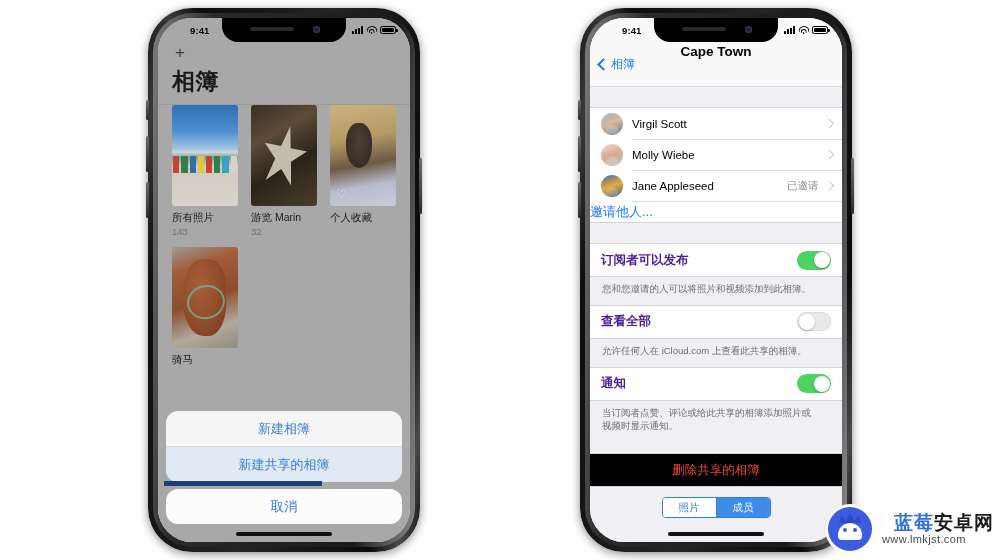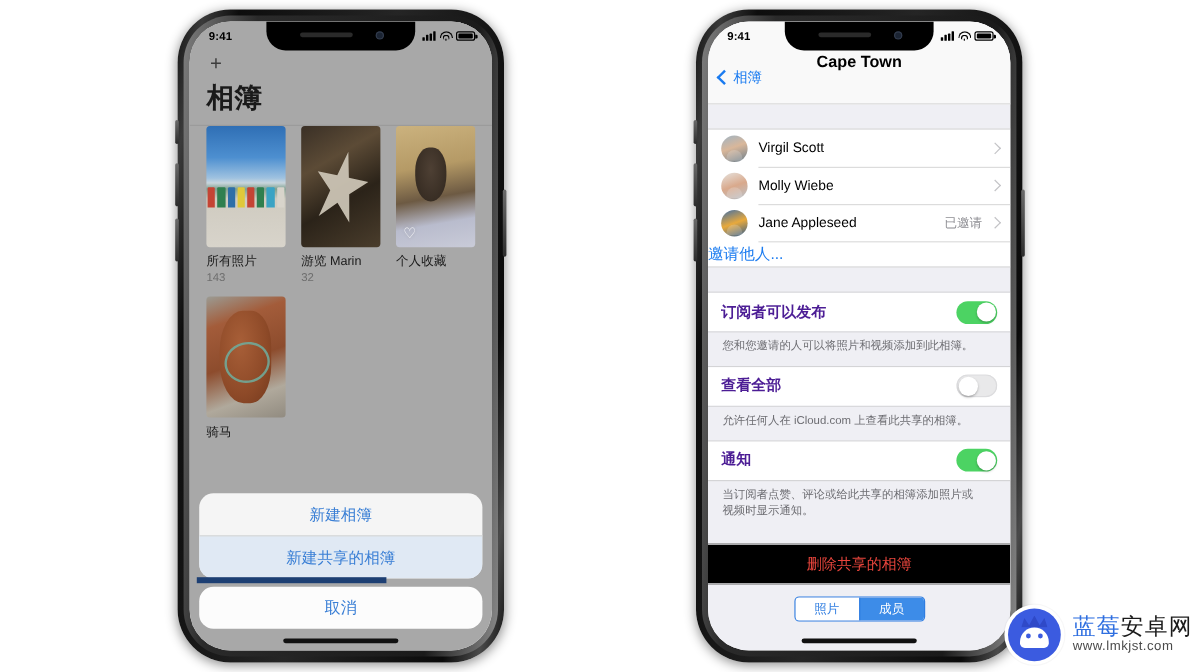--- a/index.html
+++ b/index.html
@@ -81,21 +81,21 @@
     right: 26px; top: 8px;
     width: 7px; height: 7px;
     border-radius: 50%;
     background: #1b2433;
     box-shadow: inset 0 0 0 1px #333c4d;
   }
 
   
   .statusbar {
     position: absolute;
-    top: 0; left: 0; right: 0;
+    top: 0; left: 16px; right: 0;
     height: 24px;
     z-index: 25;
     display: flex;
     align-items: center;
     justify-content: space-between;
     padding: 7px 14px;
     box-sizing: border-box;
     font-size: 9.5px;
     font-weight: bold;
     color: #000;
@@ -424,21 +424,21 @@
   .wm-droid::before { left: 5px; }
   .wm-droid::after  { right: 5px; }
   .wm-crown {
     position: absolute; top: 6px; left: 50%;
     transform: translateX(-50%);
     width: 22px; height: 10px;
     background: #2f49c8;
     clip-path: polygon(0% 100%, 12% 20%, 30% 80%, 50% 0%, 70% 80%, 88% 20%, 100% 100%);
   }
   .wm-text { display: flex; flex-direction: column; gap: 1px; }
-  .wm-title { font-size: 19px; font-weight: normal; letter-spacing: 1px; line-height: 1.05; }
+  .wm-title { font-size: 19px; font-weight: bold; letter-spacing: 1px; line-height: 1.05; margin-left: 12px; }
   .wm-title .b { color: #2f6fe0; }
   .wm-title .d { color: #1a1a1a; }
   .wm-url { font-size: 11px; color: #4a4a4a; letter-spacing: 0.4px; }
 </style>
 </head>
 <body>
 
 <div class="phone phone-left">
   <div class="btn-side btn-mute"></div>
   <div class="btn-side btn-volup"></div>

